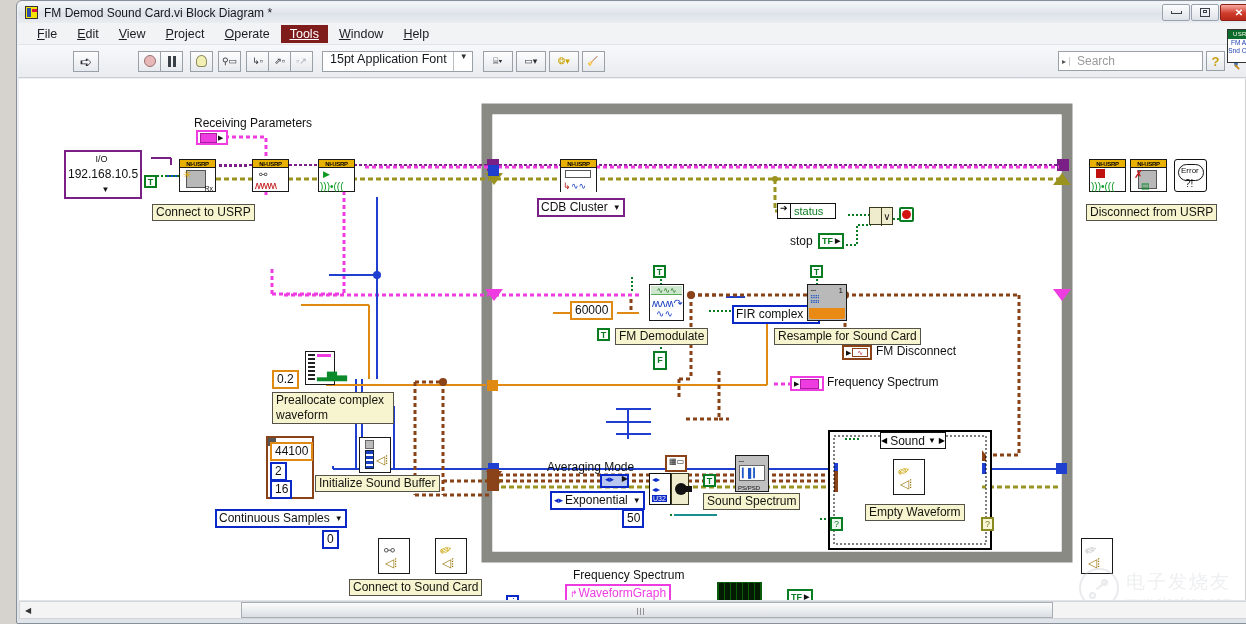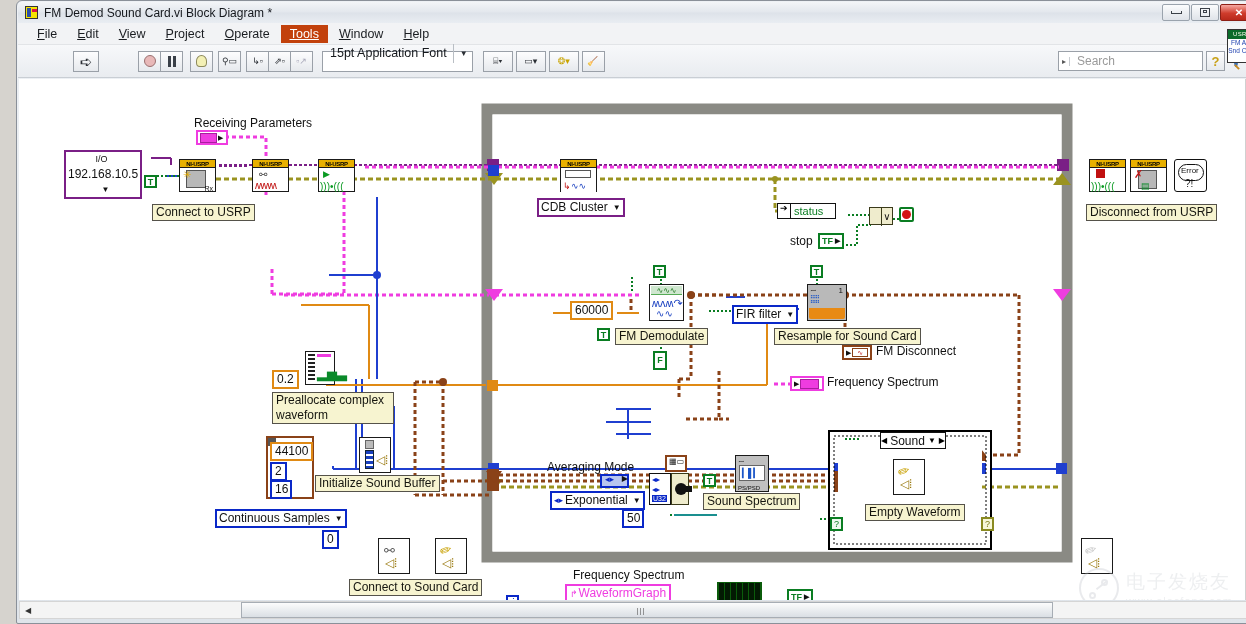--- a/index.html
+++ b/index.html
@@ -54,21 +54,21 @@
   
   #menubar {
     position:absolute; left:1px; top:22px; width:1244px; height:22px;
     background:#f2f3f5; display:flex; align-items:center; padding-left:10px;
     border-bottom:1px solid #e2e4e7;
   }
   .menu-item{
     font-size:12.5px;color:#1a1d21;padding:2px 9px;margin-right:2px;white-space:nowrap;cursor:default;
   }
   .menu-item u{text-decoration:underline;}
-  .menu-item.active{background:#c2410c;color:#fff;text-decoration:underline;}
+  .menu-item.active{background:#7f1d1d;color:#fff;text-decoration:underline;}
 
   
   #toolbar{
     position:absolute;left:1px;top:44px;width:1244px;height:33px;
     background:linear-gradient(to bottom,#f7f8fa,#e9ecf0);
     border-bottom:1px solid #c9ced4;
     display:flex;align-items:center;
   }
   .tb-group{display:flex;align-items:center;}
   .tb-btn{
@@ -76,21 +76,21 @@
     display:flex;align-items:center;justify-content:center;margin-right:-1px;position:relative;
   }
   .tb-sep{width:13px;}
   .tb-arrow{font-size:15px;color:#2b2f35;line-height:1;}
   .dot-red{width:12px;height:12px;border-radius:50%;background:#e8b8b8;border:1px solid #9a7070;}
   .pausebars{display:flex;gap:2px;}
   .pausebars i{display:block;width:3px;height:11px;background:#3a4048;}
   .bulb{width:11px;height:12px;border-radius:50% 50% 35% 35%;background:#f3f0b5;border:1px solid #8d8a5c;}
   .icon-mini{font-size:9px;color:#2b2f35;line-height:1;}
   .tb-font{
-    height:21px;border:1px solid #9aa0a8;background:#fff;display:flex;align-items:center;
+    height:21px;border:1px solid #9aa0a8;background:#fff;display:flex;
     padding:0 4px 16px 7px;font-size:12.5px;color:#15181c;
   }
   .tb-font .sep{width:1px;height:19px;background:#b9bec4;margin:0 6px;}
   .caret{font-size:8px;color:#2b2f35;}
 
   .search-box{
     position:absolute;right:58px;top:50px;width:145px;height:20px;background:#fff;border:1px solid #9aa0a8;
     display:flex;align-items:center;padding:0 3px;
   }
   .search-box .lead{font-size:8px;color:#555;border-right:1px solid #c8ccd1;padding-right:3px;margin-right:5px;}
@@ -566,21 +566,21 @@
       <div class="body" style="height:35px;position:relative;">
         <div style="position:absolute;left:1px;top:1px;width:31px;height:9px;background:#cfe7cf;border-bottom:1px solid #5a5;color:#147014;font-size:8px;text-align:center;line-height:9px;">∿∿∿</div>
         <div style="position:absolute;left:2px;top:12px;color:#1940c0;font-size:11px;">ʍʌʍ↷</div>
         <div style="position:absolute;left:6px;bottom:1px;color:#1940c0;font-size:10px;">∿∿</div>
       </div>
     </div>
     <div class="caption" style="left:596px;top:249px;">FM Demodulate</div>
 
     <div class="greenT" style="left:791px;top:186px;">T</div>
     <div class="combo blue" style="left:713px;top:226px;">
-      <span>FIR filter</span>
+      <span>FIR complex</span>
       <span class="cb-caret">▼</span>
     </div>
     <div class="vinode" style="left:788px;top:205px;width:40px;height:37px;">
       <div class="body" style="height:35px;position:relative;background:#b9b9b9;">
         <div style="position:absolute;left:2px;top:1px;color:#222;font-size:8px;">∼</div>
         <div style="position:absolute;right:3px;top:1px;color:#111;font-size:8px;">1</div>
         <div style="position:absolute;left:2px;top:9px;color:#1a55c8;font-size:10px;letter-spacing:-1px;">⁞⁞⁞⁞⁞</div>
         <div style="position:absolute;left:1px;bottom:1px;width:36px;height:11px;background:#e88a14;border-radius:0 0 2px 2px;"></div>
       </div>
     </div>

